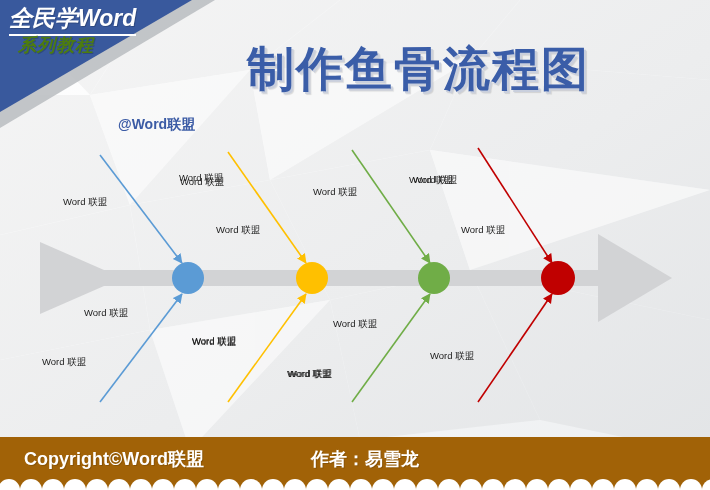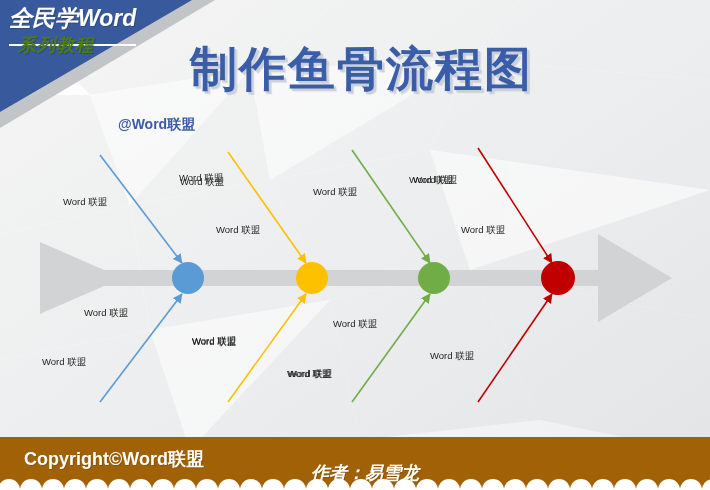--- a/index.html
+++ b/index.html
@@ -23,32 +23,32 @@
   }
   .corner-banner{
     position:absolute;left:0;top:0;width:0;height:0;
     border-top:112px solid #39599d;
     border-right:192px solid transparent;
   }
   .brand-main{
     position:absolute;left:9px;top:3px;
     color:#ffffff;font-size:23px;font-weight:bold;font-style:italic;
     letter-spacing:0px;white-space:nowrap;
-    border-bottom:2px solid #ffffff;padding-bottom:10px;
+    border-bottom:2px solid #ffffff;padding-bottom:0;
     text-shadow:1px 1px 0 rgba(0,0,0,.18);
   }
   .brand-sub{
     position:absolute;left:18px;top:33px;
     color:#4d7c0f;font-size:18px;font-weight:bold;font-style:italic;
     white-space:nowrap;letter-spacing:1px;
     text-shadow:1px 1px 0 rgba(0,0,0,.18);
   }
   .main-title{
     position:absolute;left:190px;top:38px;width:400px;
-    text-align:left;
+    text-align:right;
     font-size:47px;font-weight:bold;color:#3a5da8;
     letter-spacing:2px;white-space:nowrap;
     text-shadow:2px 2px 0 #c9cfdd, 3px 3px 1px rgba(0,0,0,.12);
   }
   .watermark{
     position:absolute;left:118px;top:116px;
     font-size:14px;font-weight:bold;color:#3b5ba5;
     white-space:nowrap;
   }
   
@@ -61,21 +61,21 @@
   
   .footer{
     position:absolute;left:0;bottom:0;width:710px;height:53px;
     background:#a16207;
   }
   .footer-item{
     color:#ffffff;font-size:18px;font-weight:bold;white-space:nowrap;
     text-shadow:1px 1px 0 rgba(0,0,0,.15);
   }
   .fi-1{position:absolute;left:24px;top:10px;}
-  .fi-2{position:absolute;left:311px;top:24px;font-style:italic;}
+  .fi-2{position:absolute;left:311px;top:10px;}
   .fi-3{position:absolute;left:503px;top:10px;}
   .scallop{
     position:absolute;left:0;bottom:0;width:710px;height:14px;
   }
 </style>
 </head>
 <body>
 
 <div id="slide">
 

